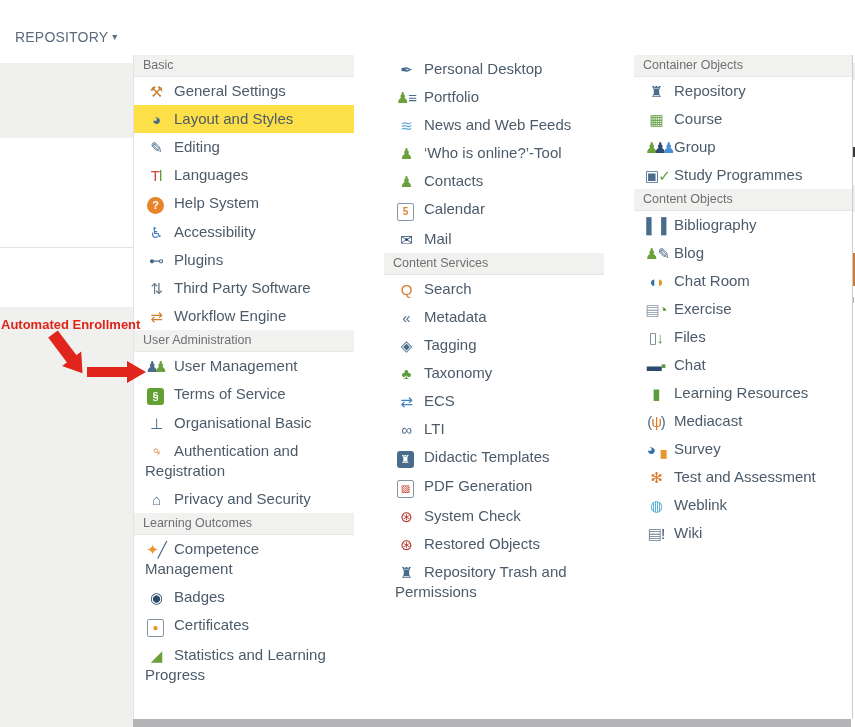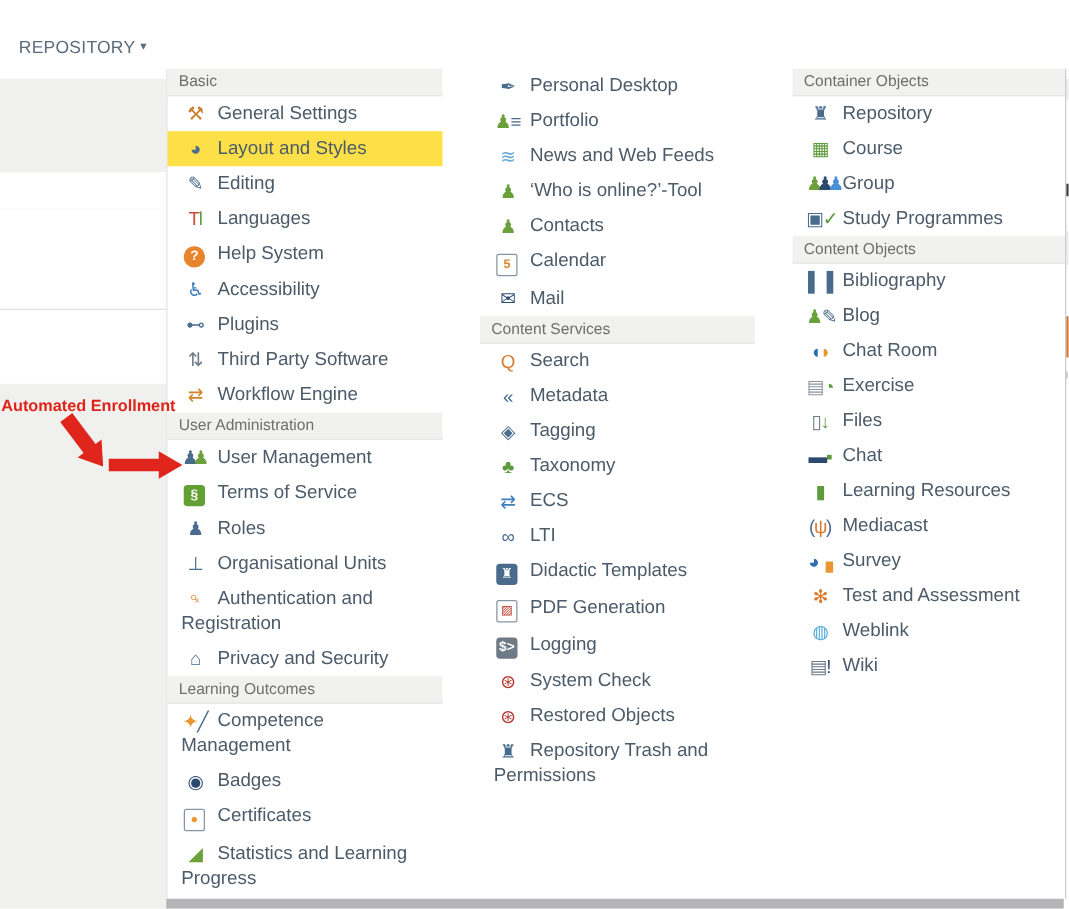--- a/index.html
+++ b/index.html
@@ -104,22 +104,21 @@
       <div class="mi" data-name="menu-item-editing"><span class="icn" data-name="pencil-icon"><span style="color: rgb(74, 108, 140);">✎</span></span><span class="lbl" data-name="menu-item-label">Editing</span></div>
       <div class="mi" data-name="menu-item-languages"><span class="icn" data-name="languages-icon"><span style="color: rgb(204, 75, 59);">T</span><span style="color: rgb(93, 155, 60);">l</span></span><span class="lbl" data-name="menu-item-label">Languages</span></div>
       <div class="mi" data-name="menu-item-help-system"><span class="icn b-circle" data-name="help-icon" style="background: rgb(232, 132, 44);"><span style="color: rgb(255, 255, 255);">?</span></span><span class="lbl" data-name="menu-item-label">Help System</span></div>
       <div class="mi" data-name="menu-item-accessibility"><span class="icn" data-name="accessibility-icon"><span style="color: rgb(61, 123, 191);">♿</span></span><span class="lbl" data-name="menu-item-label">Accessibility</span></div>
       <div class="mi" data-name="menu-item-plugins"><span class="icn" data-name="plug-icon"><span style="color: rgb(74, 108, 140);">⊷</span></span><span class="lbl" data-name="menu-item-label">Plugins</span></div>
       <div class="mi" data-name="menu-item-third-party-software"><span class="icn" data-name="sliders-icon"><span style="color: rgb(107, 122, 137);">⇅</span></span><span class="lbl" data-name="menu-item-label">Third Party Software</span></div>
       <div class="mi" data-name="menu-item-workflow-engine"><span class="icn" data-name="workflow-icon"><span style="color: rgb(209, 130, 46);">⇄</span></span><span class="lbl" data-name="menu-item-label">Workflow Engine</span></div>
       <div class="sec-header" data-name="section-header-user-administration">User Administration</div>
       <div class="mi" data-name="menu-item-user-management"><span class="icn" data-name="users-icon"><span style="color: rgb(74, 108, 140);">♟</span><span style="color: rgb(107, 160, 58);">♟</span></span><span class="lbl" data-name="menu-item-label">User Management</span></div>
       <div class="mi" data-name="menu-item-terms-of-service"><span class="icn b-square" data-name="paragraph-icon" style="background: rgb(99, 160, 51);"><span style="color: rgb(255, 255, 255);">§</span></span><span class="lbl" data-name="menu-item-label">Terms of Service</span></div>
-      <div class="mi" data-name="menu-item-roles"><span class="icn" data-name="role-icon"><span style="color: rgb(74, 108, 140);">♟</span></span><span class="lbl" data-name="menu-item-label">Roles</span></div>
-      <div class="mi" data-name="menu-item-organisational-units"><span class="icn" data-name="orgchart-icon"><span style="color: rgb(74, 108, 140);">⊥</span></span><span class="lbl" data-name="menu-item-label">Organisational Units</span></div>
+      <div class="mi" data-name="menu-item-organisational-units"><span class="icn" data-name="orgchart-icon"><span style="color: rgb(74, 108, 140);">⊥</span></span><span class="lbl" data-name="menu-item-label">Organisational Basic</span></div>
       <div class="mi" data-name="menu-item-authentication-and-registration"><span class="icn" data-name="key-icon"><span style="color: rgb(224, 134, 45);">♀</span></span><span class="lbl" data-name="menu-item-label">Authentication and
 Registration</span></div>
       <div class="mi" data-name="menu-item-privacy-and-security"><span class="icn" data-name="lock-icon"><span style="color: rgb(74, 108, 140);">⌂</span></span><span class="lbl" data-name="menu-item-label">Privacy and Security</span></div>
       <div class="sec-header" data-name="section-header-learning-outcomes">Learning Outcomes</div>
       <div class="mi" data-name="menu-item-competence-management"><span class="icn" data-name="magic-wand-icon"><span style="color: rgb(232, 150, 45);">✦</span><span style="color: rgb(74, 108, 140);">╱</span></span><span class="lbl" data-name="menu-item-label">Competence
 Management</span></div>
       <div class="mi" data-name="menu-item-badges"><span class="icn" data-name="badge-icon"><span style="color: rgb(44, 74, 110);">◉</span></span><span class="lbl" data-name="menu-item-label">Badges</span></div>
       <div class="mi" data-name="menu-item-certificates"><span class="icn b-page" data-name="certificate-icon"><span style="color: rgb(232, 150, 45);">●</span></span><span class="lbl" data-name="menu-item-label">Certificates</span></div>
       <div class="mi" data-name="menu-item-statistics-and-learning-progress"><span class="icn" data-name="chart-icon"><span style="color: rgb(107, 160, 58);">◢</span></span><span class="lbl" data-name="menu-item-label">Statistics and Learning
 Progress</span></div>
@@ -134,21 +133,20 @@
       <div class="mi" data-name="menu-item-mail"><span class="icn" data-name="mail-icon"><span style="color: rgb(44, 74, 110);">✉</span></span><span class="lbl" data-name="menu-item-label">Mail</span></div>
       <div class="sec-header" data-name="section-header-content-services">Content Services</div>
       <div class="mi" data-name="menu-item-search"><span class="icn" data-name="search-icon"><span style="color: rgb(217, 123, 45);">Q</span></span><span class="lbl" data-name="menu-item-label">Search</span></div>
       <div class="mi" data-name="menu-item-metadata"><span class="icn" data-name="metadata-icon"><span style="color: rgb(74, 108, 140);">«</span></span><span class="lbl" data-name="menu-item-label">Metadata</span></div>
       <div class="mi" data-name="menu-item-tagging"><span class="icn" data-name="tag-icon"><span style="color: rgb(74, 108, 140);">◈</span></span><span class="lbl" data-name="menu-item-label">Tagging</span></div>
       <div class="mi" data-name="menu-item-taxonomy"><span class="icn" data-name="tree-icon"><span style="color: rgb(93, 155, 60);">♣</span></span><span class="lbl" data-name="menu-item-label">Taxonomy</span></div>
       <div class="mi" data-name="menu-item-ecs"><span class="icn" data-name="ecs-icon"><span style="color: rgb(63, 127, 191);">⇄</span></span><span class="lbl" data-name="menu-item-label">ECS</span></div>
       <div class="mi" data-name="menu-item-lti"><span class="icn" data-name="lti-icon"><span style="color: rgb(74, 108, 140);">∞</span></span><span class="lbl" data-name="menu-item-label">LTI</span></div>
       <div class="mi" data-name="menu-item-didactic-templates"><span class="icn b-square" data-name="temple-badge-icon" style="background: rgb(74, 108, 140);"><span style="color: rgb(255, 255, 255);">♜</span></span><span class="lbl" data-name="menu-item-label">Didactic Templates</span></div>
       <div class="mi" data-name="menu-item-pdf-generation"><span class="icn b-page" data-name="pdf-icon"><span style="color: rgb(192, 57, 43);">▨</span></span><span class="lbl" data-name="menu-item-label">PDF Generation</span></div>
-      <div class="mi" data-name="menu-item-logging"><span class="icn b-square" data-name="terminal-icon" style="background: rgb(110, 122, 133);"><span style="color: rgb(255, 255, 255);">$&gt;</span></span><span class="lbl" data-name="menu-item-label">Logging</span></div>
       <div class="mi" data-name="menu-item-system-check"><span class="icn" data-name="lifebuoy-icon"><span style="color: rgb(181, 52, 42);">⊛</span></span><span class="lbl" data-name="menu-item-label">System Check</span></div>
       <div class="mi" data-name="menu-item-restored-objects"><span class="icn" data-name="lifebuoy-icon"><span style="color: rgb(181, 52, 42);">⊛</span></span><span class="lbl" data-name="menu-item-label">Restored Objects</span></div>
       <div class="mi" data-name="menu-item-repository-trash-and-permissions"><span class="icn" data-name="temple-icon"><span style="color: rgb(74, 108, 140);">♜</span></span><span class="lbl" data-name="menu-item-label">Repository Trash and
 Permissions</span></div>
     </div>
   <div class="menu-col c2" data-name="menu-column-objects">
       <div class="sec-header" data-name="section-header-container-objects">Container Objects</div>
       <div class="mi" data-name="menu-item-repository"><span class="icn" data-name="temple-icon"><span style="color: rgb(74, 108, 140);">♜</span></span><span class="lbl" data-name="menu-item-label">Repository</span></div>
       <div class="mi" data-name="menu-item-course"><span class="icn" data-name="course-icon"><span style="color: rgb(93, 155, 60);">▦</span></span><span class="lbl" data-name="menu-item-label">Course</span></div>
       <div class="mi" data-name="menu-item-group"><span class="icn" data-name="group-icon"><span style="color: rgb(107, 160, 58);">♟</span><span style="color: rgb(44, 74, 110);">♟</span><span style="color: rgb(74, 144, 217);">♟</span></span><span class="lbl" data-name="menu-item-label">Group</span></div>

